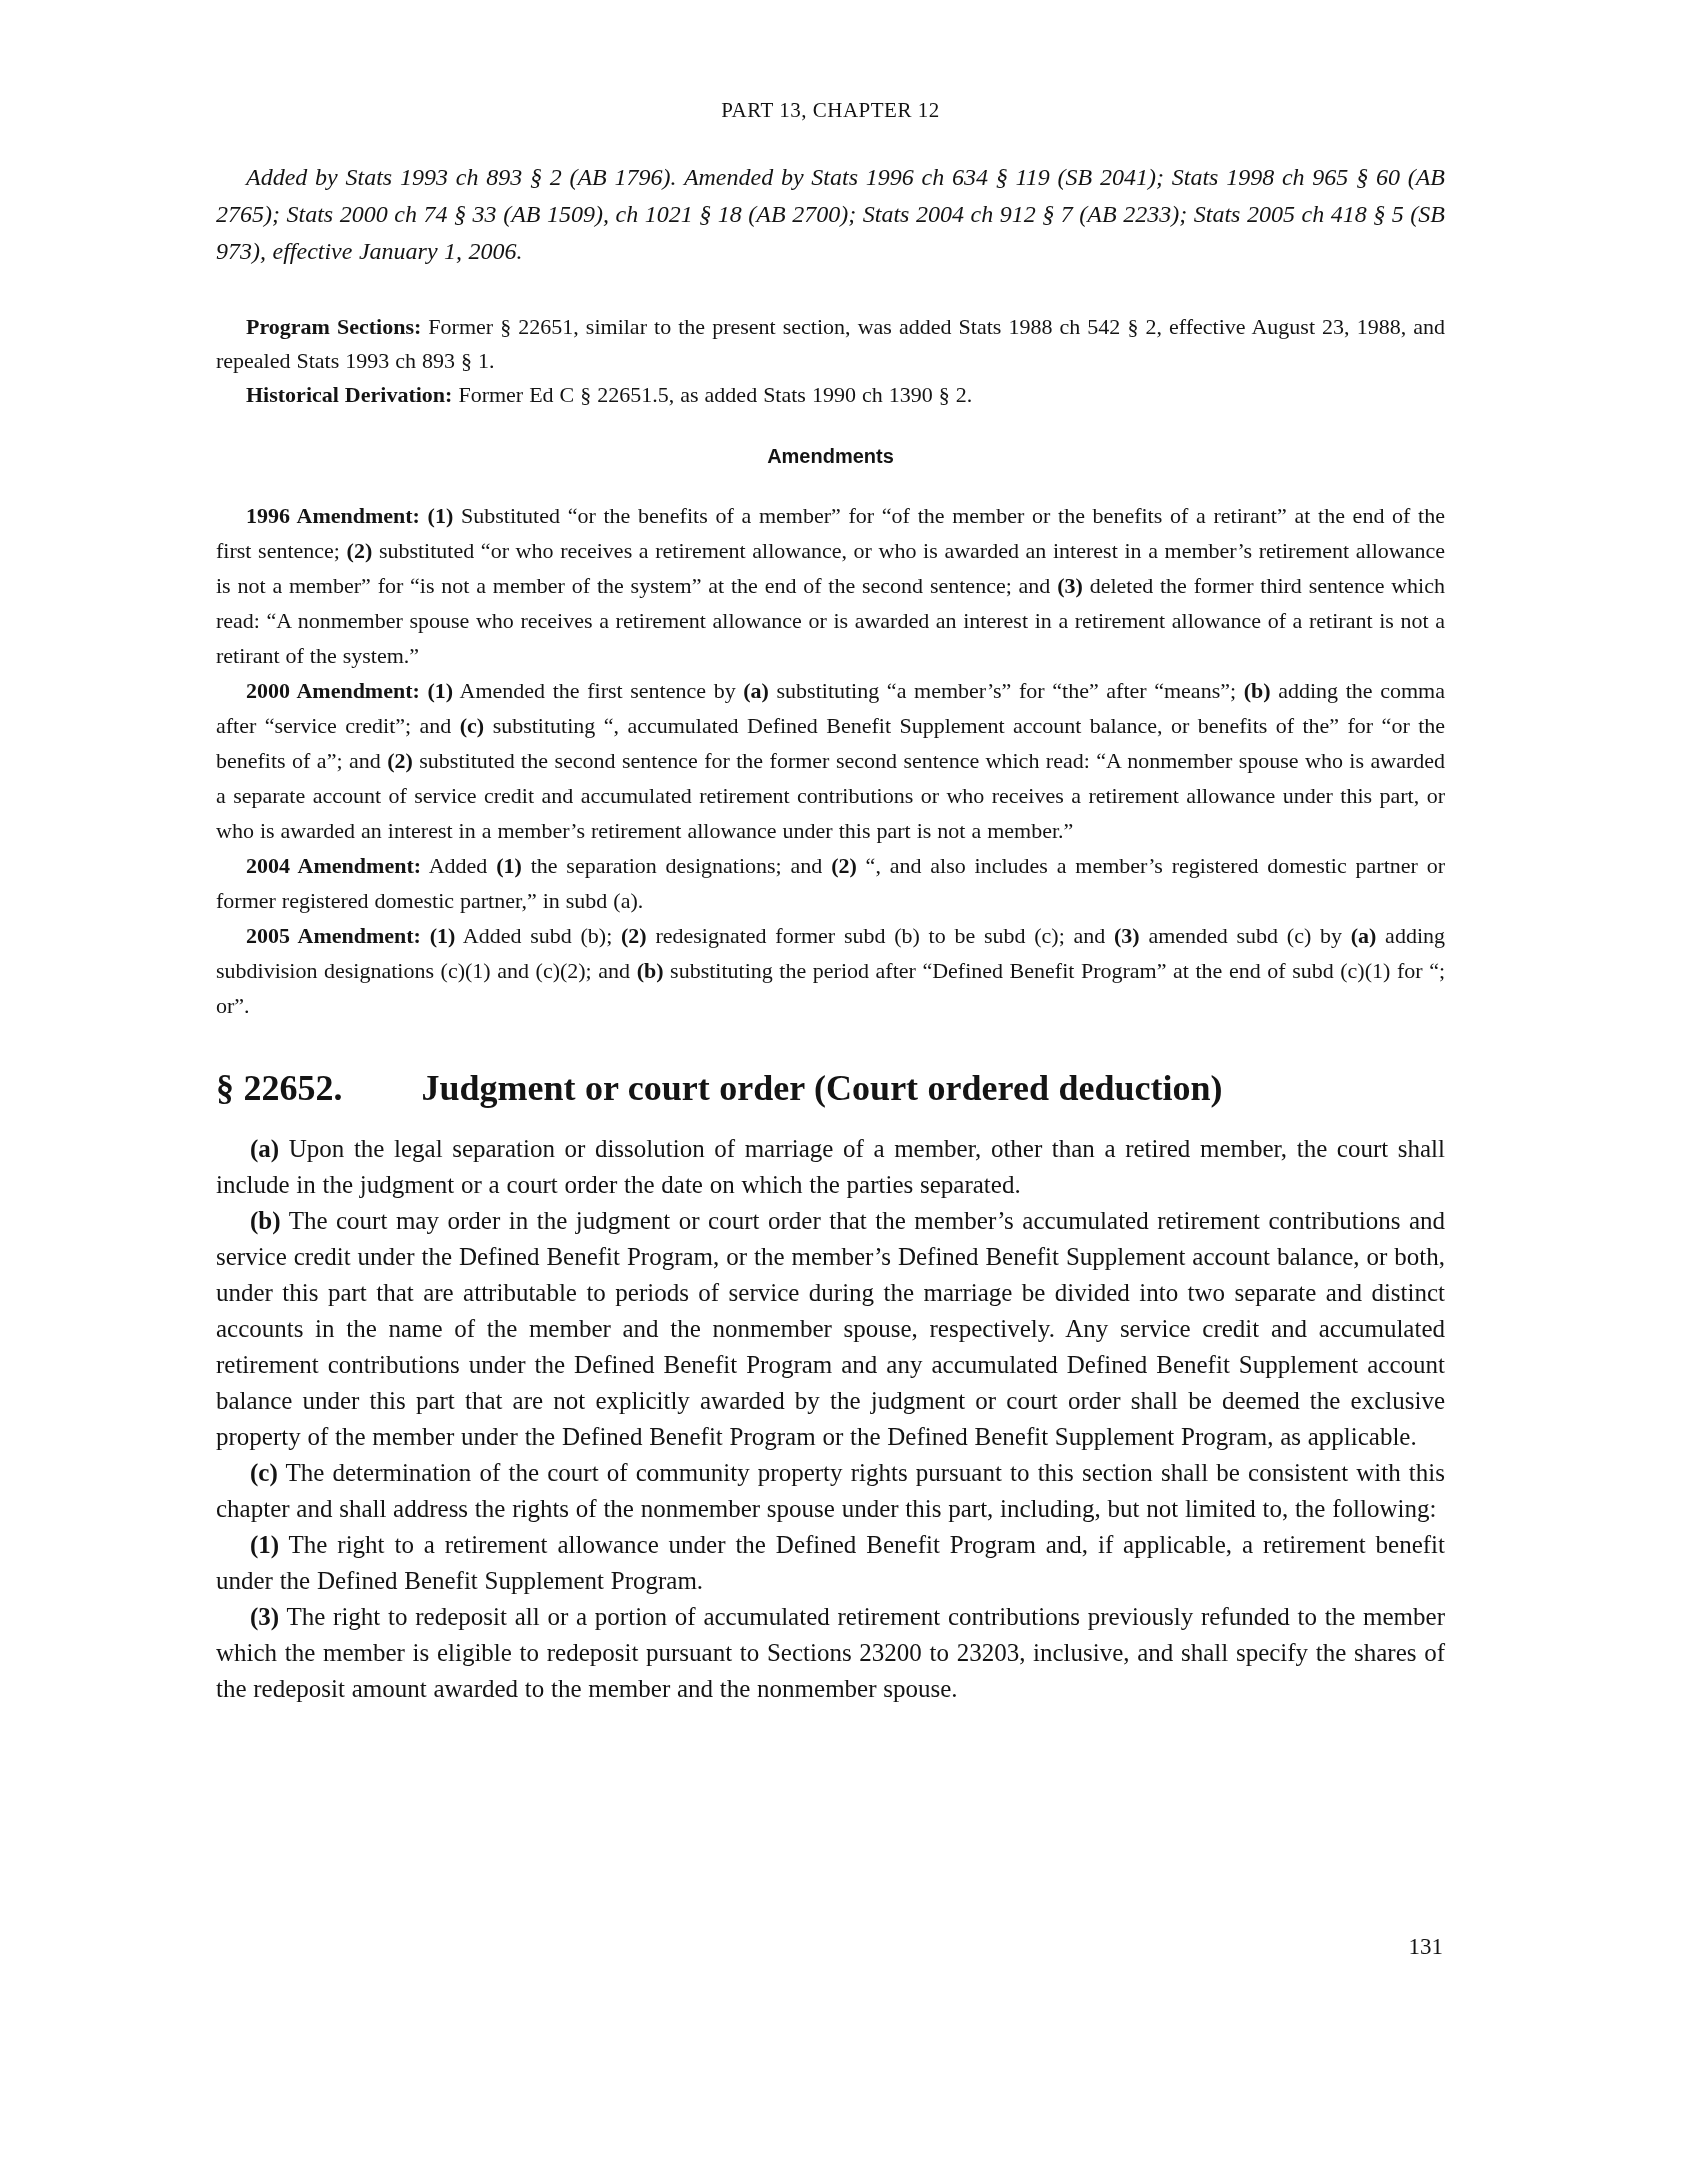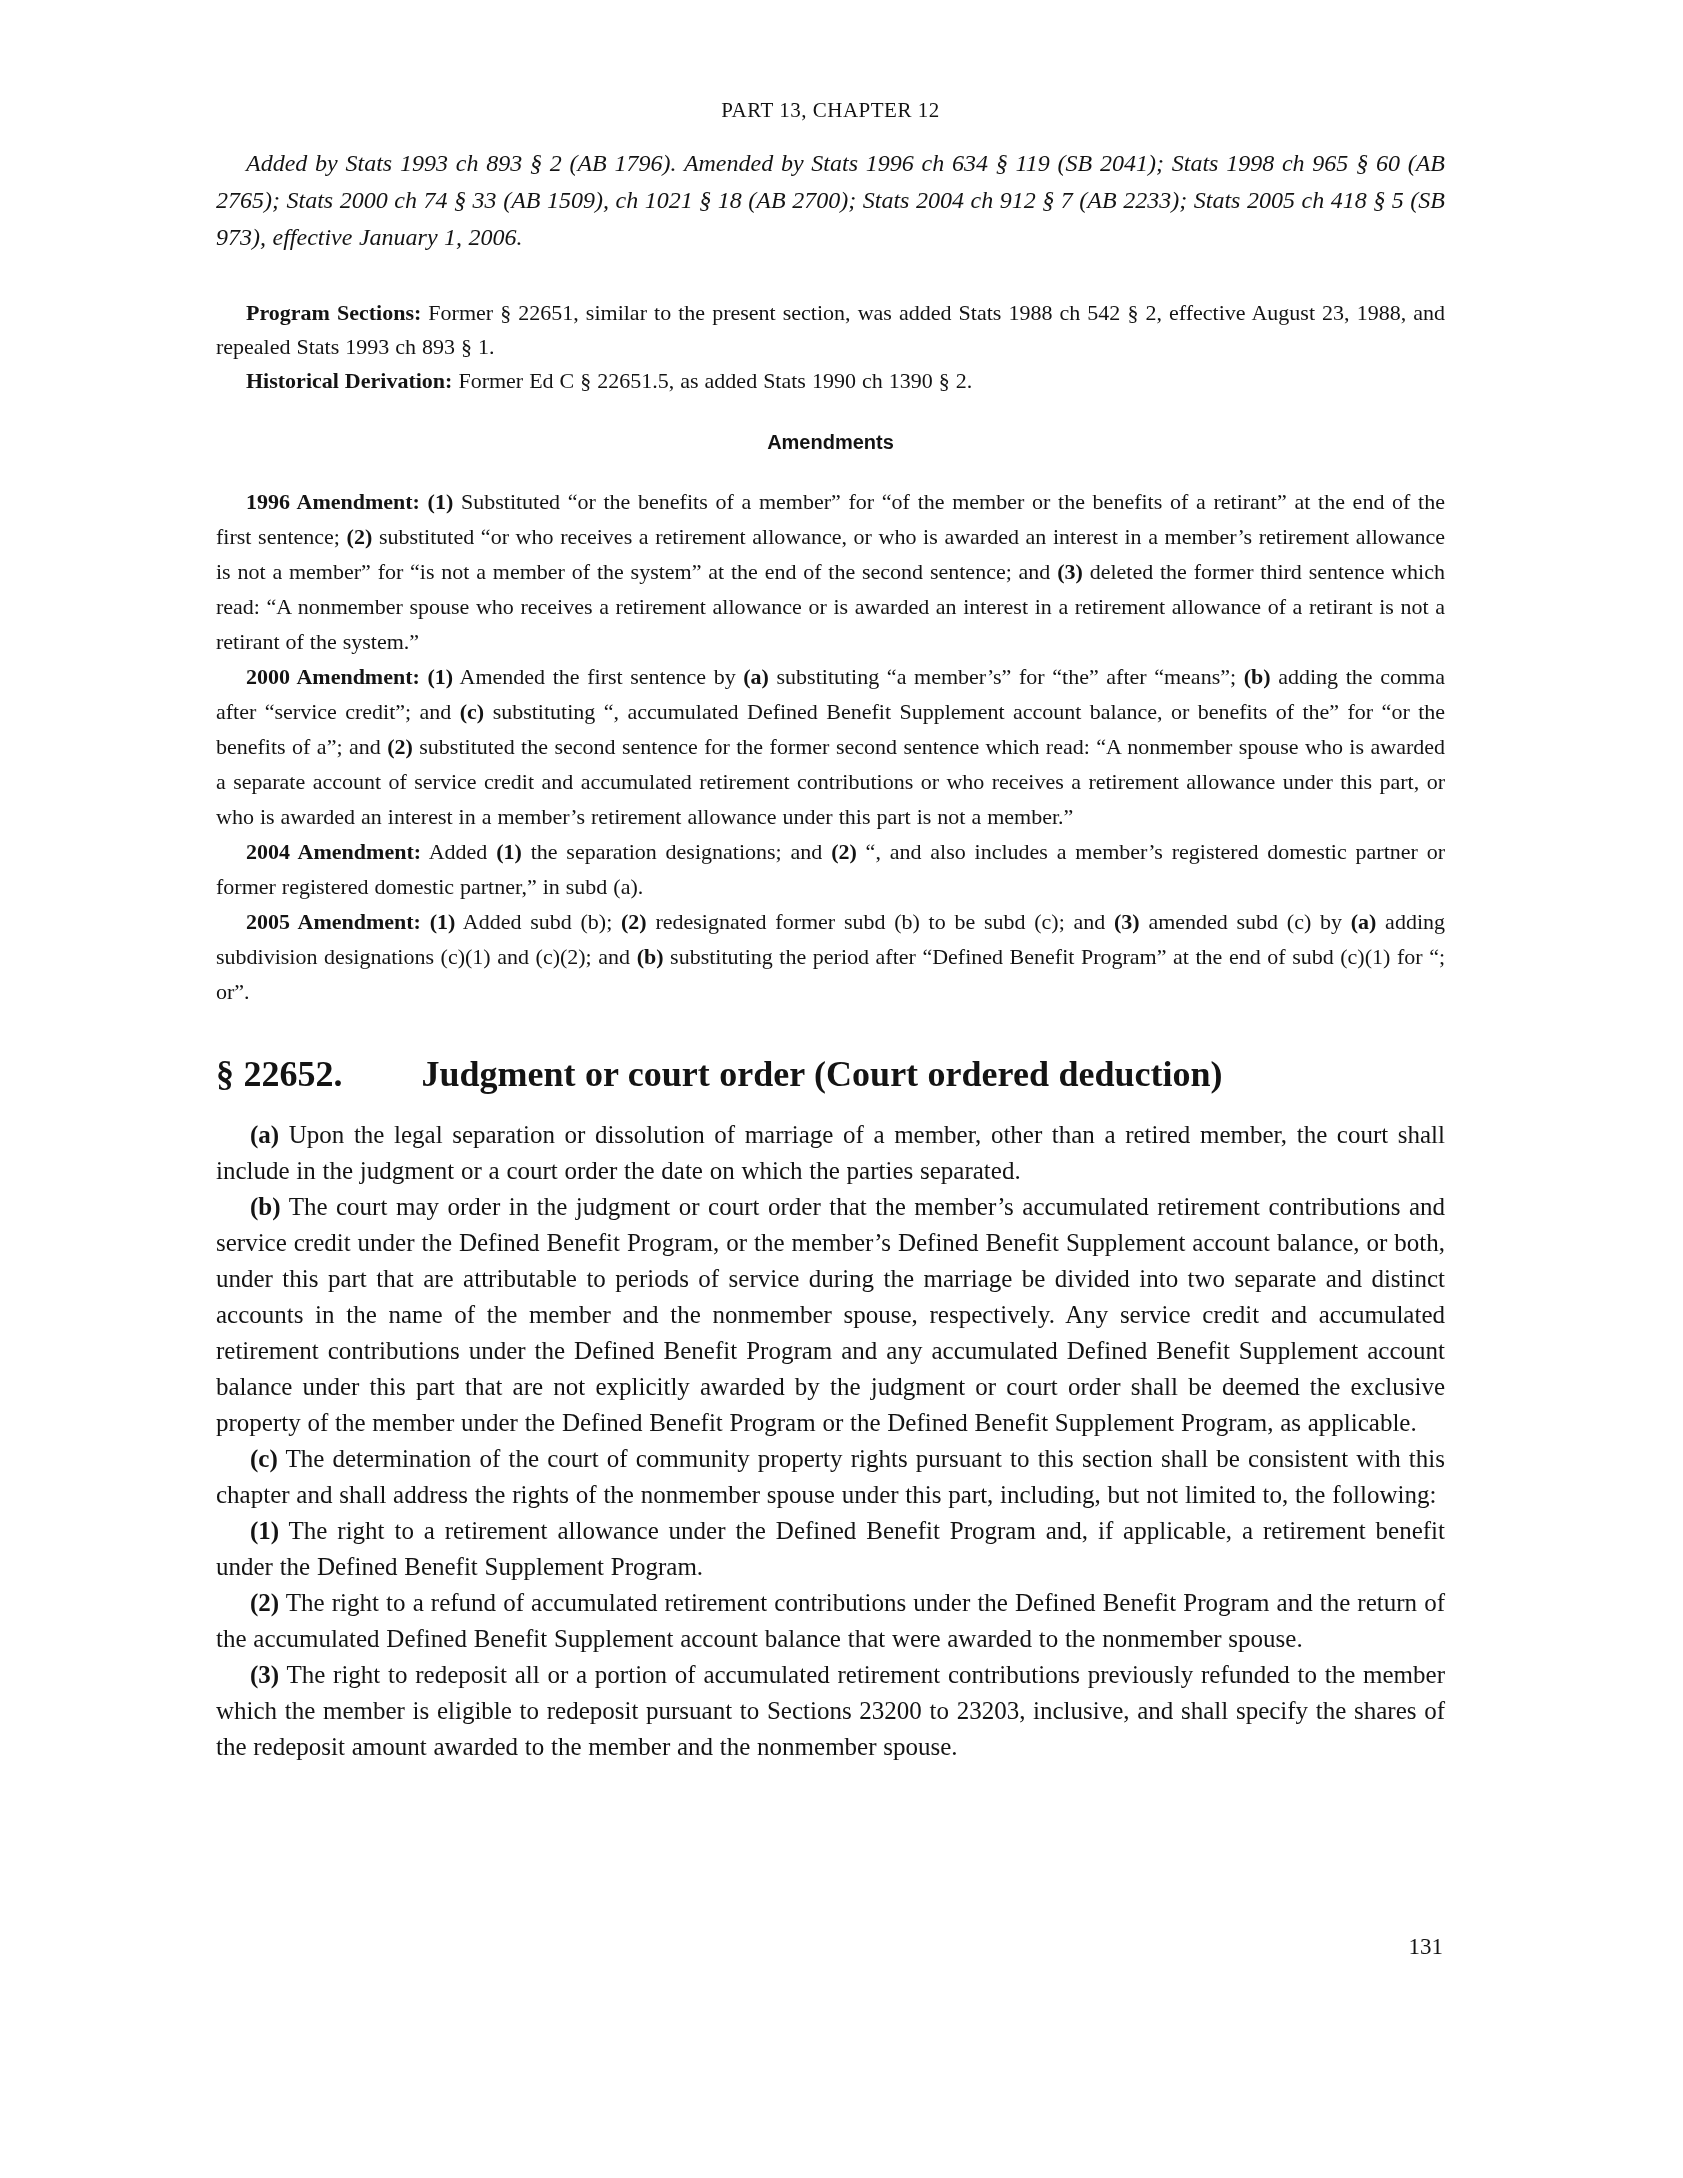--- a/index.html
+++ b/index.html
@@ -29,21 +29,21 @@
   .para {
     margin: 0;
     text-align: justify;
     word-spacing: 0.5px;
   }
   .para .b { font-weight: bold; }
   .para .i { font-style: italic; }
   .para .tab { display: inline-block; width: 79px; }
 
   .history {
-    margin-top: 22px;
+    margin-top: 36px;
     font-style: italic;
     font-size: 24px;
     line-height: 37px;
     text-indent: 30px;
   }
   .note {
     font-size: 22px;
     line-height: 34px;
     text-indent: 30px;
   }
@@ -97,19 +97,18 @@
       <p class="para center-heading"><span class="b">Amendments</span></p>
       <p class="para amendment"><span class="b">1996 Amendment: (1)</span><span> Substituted “or the benefits of a member” for “of the member or the benefits of a retirant” at the end of the first sentence; </span><span class="b">(2)</span><span> substituted “or who receives a retirement allowance, or who is awarded an interest in a member’s retirement allowance is not a member” for “is not a member of the system” at the end of the second sentence; and </span><span class="b">(3)</span><span> deleted the former third sentence which read: “A nonmember spouse who receives a retirement allowance or is awarded an interest in a retirement allowance of a retirant is not a retirant of the system.”</span></p>
       <p class="para amendment"><span class="b">2000 Amendment: (1)</span><span> Amended the first sentence by </span><span class="b">(a)</span><span> substituting “a member’s” for “the” after “means”; </span><span class="b">(b)</span><span> adding the comma after “service credit”; and </span><span class="b">(c)</span><span> substituting “, accumulated Defined Benefit Supplement account balance, or benefits of the” for “or the benefits of a”; and </span><span class="b">(2)</span><span> substituted the second sentence for the former second sentence which read: “A nonmember spouse who is awarded a separate account of service credit and accumulated retirement contributions or who receives a retirement allowance under this part, or who is awarded an interest in a member’s retirement allowance under this part is not a member.”</span></p>
       <p class="para amendment"><span class="b">2004 Amendment:</span><span> Added </span><span class="b">(1)</span><span> the separation designations; and </span><span class="b">(2)</span><span> “, and also includes a member’s registered domestic partner or former registered domestic partner,” in subd (a).</span></p>
       <p class="para amendment"><span class="b">2005 Amendment: (1)</span><span> Added subd (b); </span><span class="b">(2)</span><span> redesignated former subd (b) to be subd (c); and </span><span class="b">(3)</span><span> amended subd (c) by </span><span class="b">(a)</span><span> adding subdivision designations (c)(1) and (c)(2); and </span><span class="b">(b)</span><span> substituting the period after “Defined Benefit Program” at the end of subd (c)(1) for “; or”.</span></p>
       <p class="para section-heading"><span class="b">§ 22652.</span><span class="tab"></span><span class="b">Judgment or court order (Court ordered deduction)</span></p>
       <p class="para body-text"><span class="b">(a)</span><span> Upon the legal separation or dissolution of marriage of a member, other than a retired member, the court shall include in the judgment or a court order the date on which the parties separated.</span></p>
       <p class="para body-text"><span class="b">(b)</span><span> The court may order in the judgment or court order that the member’s accumulated retirement contributions and service credit under the Defined Benefit Program, or the member’s Defined Benefit Supplement account balance, or both, under this part that are attributable to periods of service during the marriage be divided into two separate and distinct accounts in the name of the member and the nonmember spouse, respectively. Any service credit and accumulated retirement contributions under the Defined Benefit Program and any accumulated Defined Benefit Supplement account balance under this part that are not explicitly awarded by the judgment or court order shall be deemed the exclusive property of the member under the Defined Benefit Program or the Defined Benefit Supplement Program, as applicable.</span></p>
       <p class="para body-text"><span class="b">(c)</span><span> The determination of the court of community property rights pursuant to this section shall be consistent with this chapter and shall address the rights of the nonmember spouse under this part, including, but not limited to, the following:</span></p>
       <p class="para body-text"><span class="b">(1)</span><span> The right to a retirement allowance under the Defined Benefit Program and, if applicable, a retirement benefit under the Defined Benefit Supplement Program.</span></p>
-      <p class="para body-text"><span class="b">(2)</span><span> The right to a refund of accumulated retirement contributions under the Defined Benefit Program and the return of the accumulated Defined Benefit Supplement account balance that were awarded to the nonmember spouse.</span></p>
       <p class="para body-text"><span class="b">(3)</span><span> The right to redeposit all or a portion of accumulated retirement contributions previously refunded to the member which the member is eligible to redeposit pursuant to Sections 23200 to 23203, inclusive, and shall specify the shares of the redeposit amount awarded to the member and the nonmember spouse.</span></p>
     </div>
 
   <div class="page-number">131</div>
 </div>
 
 
 </body></html>

